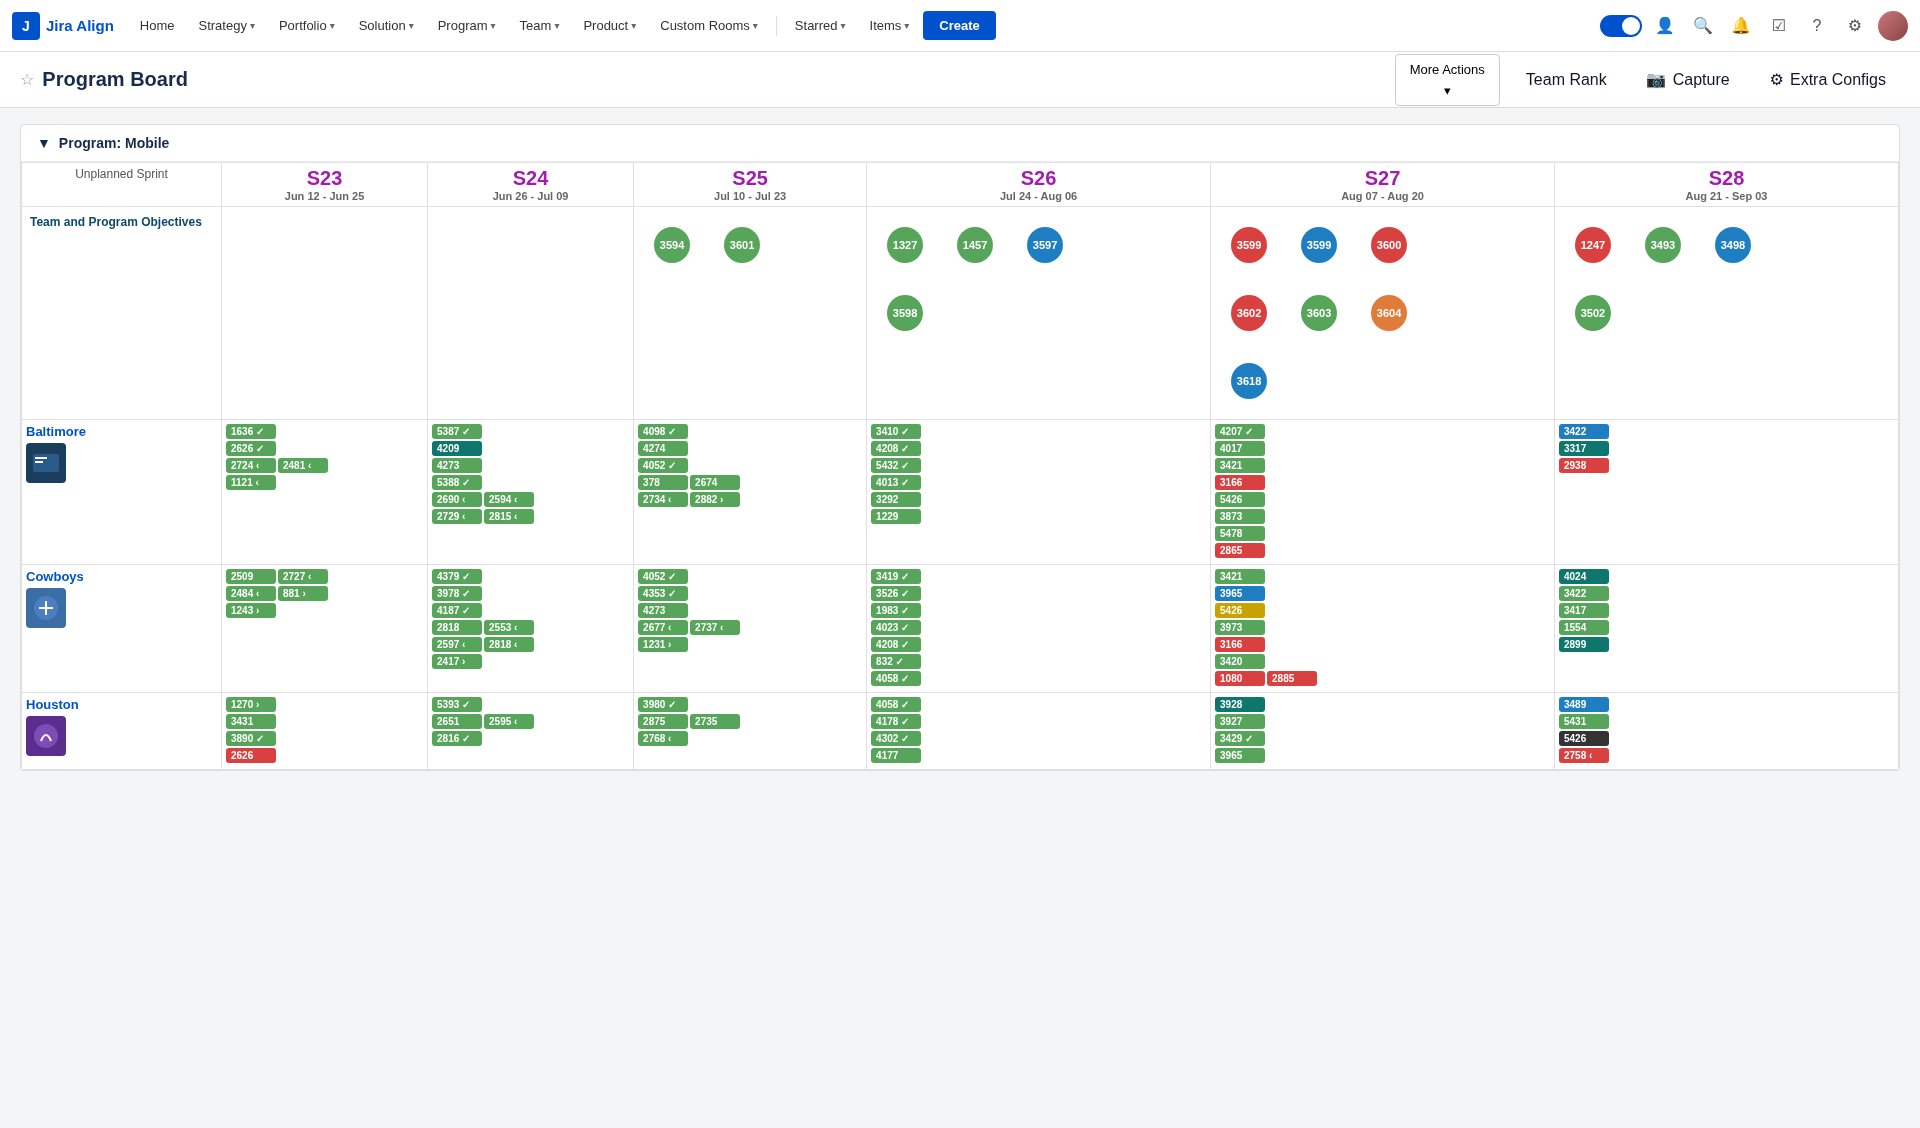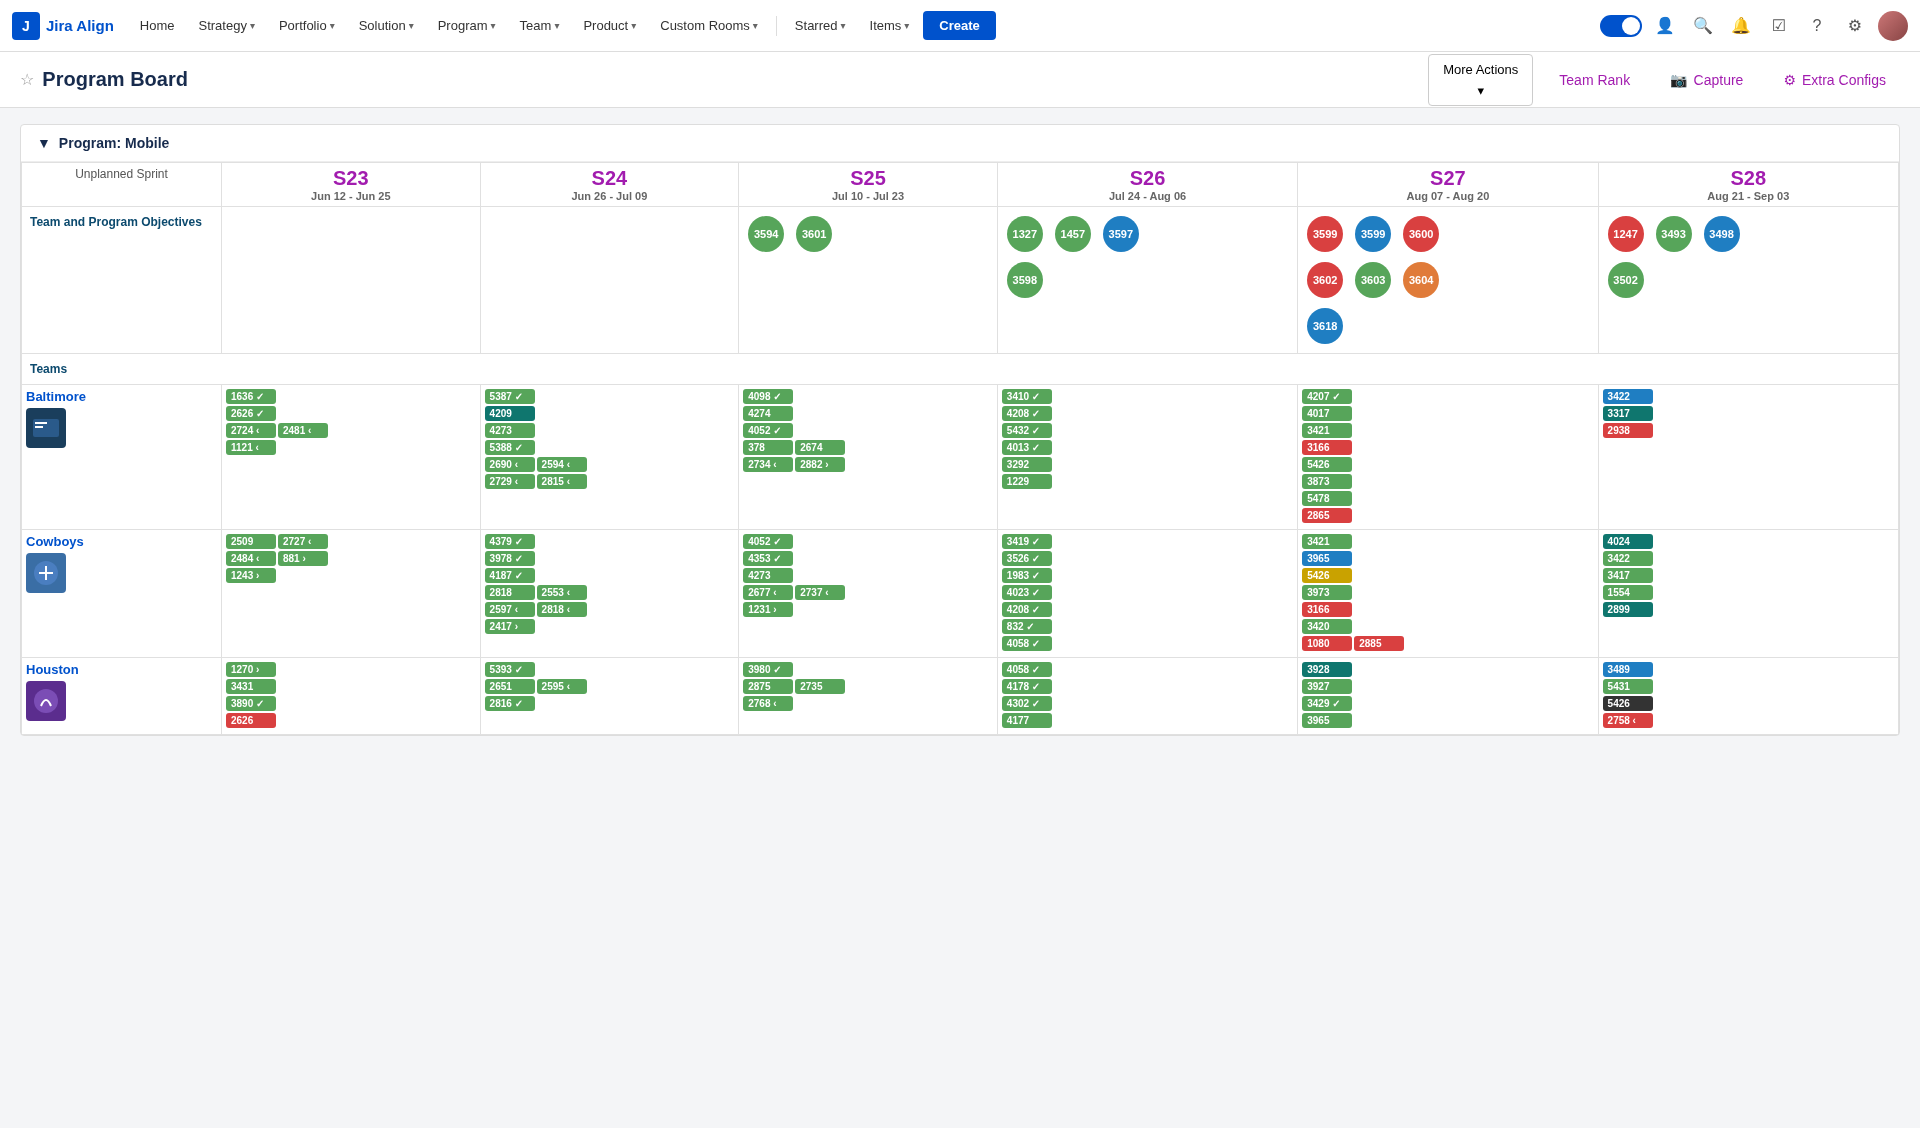--- a/index.html
+++ b/index.html
@@ -71,21 +71,21 @@
     .page-actions {
       margin-left: auto; display: flex; align-items: center; gap: 12px;
     }
     .more-actions-btn {
       background: none; border: 1px solid #ccc; padding: 7px 14px;
       border-radius: 4px; font-size: 13px; cursor: pointer;
       display: flex; align-items: center; gap: 6px; flex-direction: column;
     }
     .action-btn {
       background: none; border: none; padding: 7px 14px;
-      border-radius: 4px; font-size: 14px; cursor: pointer; color: #a21caf;
+      border-radius: 4px; font-size: 16px; cursor: pointer; color: #0f172a;
       display: flex; align-items: center; gap: 6px;
     }
 
     
     .content-area {
       padding: 16px 20px;
     }
     .date-range-bar {
       display: flex; align-items: center; justify-content: space-between;
       margin-bottom: 14px;
@@ -146,21 +146,21 @@
     .card.orange { background: #0f766e; }
     .card.red { background: #d94040; }
     .card.yellow { background: #c9a200; }
     .card.dark { background: #333; }
 
     
     .obj-cell { vertical-align: top; padding: 6px; }
     .obj-badge {
       display: inline-flex; align-items: center; justify-content: center;
       width: 36px; height: 36px; border-radius: 50%; font-size: 11px; font-weight: 700;
-      color: #fff; margin: 5px;
+      color: #fff; margin: 16px;
     }
     .obj-badge.green { background: #57a55a; }
     .obj-badge.blue { background: #1f7ec2; }
     .obj-badge.red { background: #d94040; }
     .obj-badge.orange { background: #e07b39; }
     .obj-row { display: flex; flex-wrap: wrap; gap: 2px; }
   </style>
 </head>
 <body>
 
@@ -330,25 +330,20 @@
                 <div class="obj-badge red">1247</div>
                 <div class="obj-badge green">3493</div>
                 <div class="obj-badge blue">3498</div>
               </div>
               <div class="obj-row">
                 <div class="obj-badge green">3502</div>
               </div>
             </td>
           </tr>
 
-          <tr>
-            <td colspan="7" class="row-label-cell">
-              <div class="section-label">Teams</div>
-            </td>
-          </tr>
 
           <tr>
             <td class="row-label-cell">
               <div class="team-name">Baltimore</div>
               <div class="team-icon" style="background:#1a3e5c;">
                 <svg width="30" height="30" viewBox="0 0 30 30">
                   <rect x="2" y="6" width="26" height="18" rx="2" fill="#2a5a8a"></rect>
                   <rect x="4" y="9" width="12" height="2" fill="#fff"></rect>
                   <rect x="4" y="13" width="8" height="2" fill="#fff"></rect>
                 </svg>

